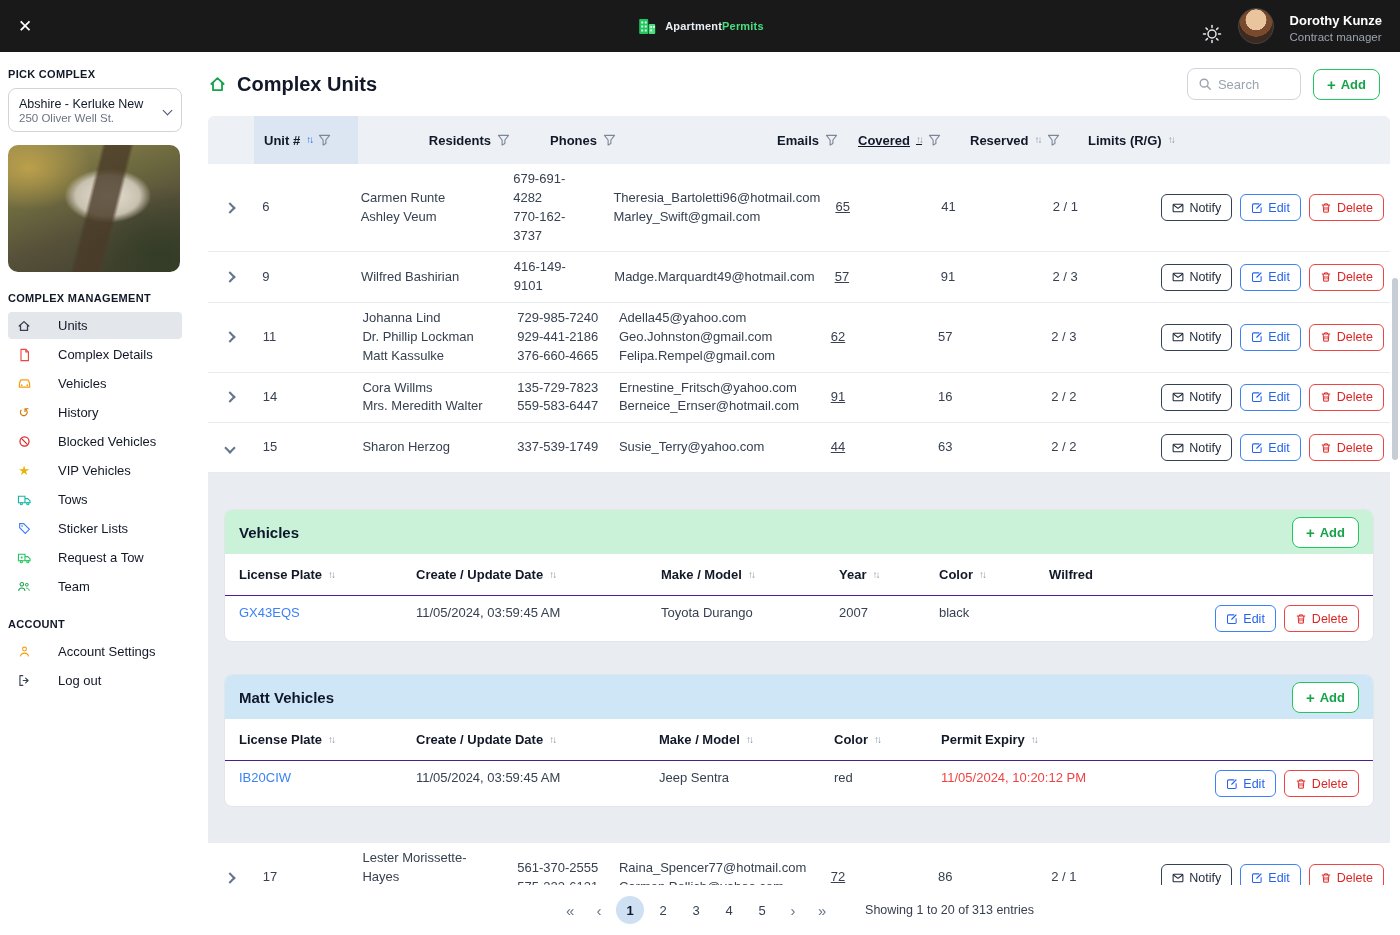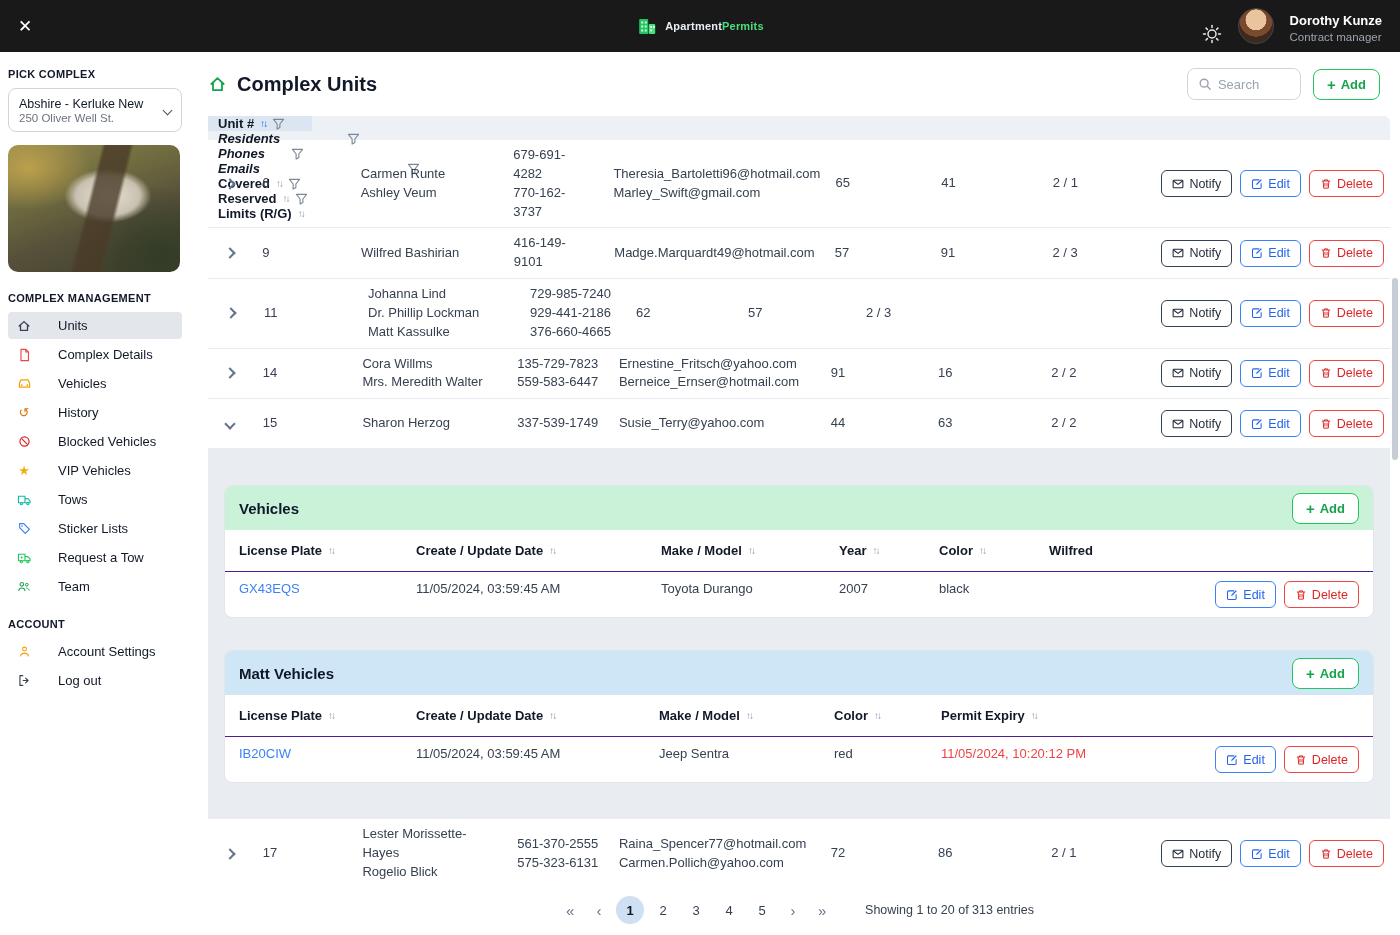--- a/index.html
+++ b/index.html
@@ -64,33 +64,33 @@
     font-family:"Liberation Sans",sans-serif; }
   .search-box input::placeholder { color:#9aa3af; }
   .btn-add { display:inline-flex; align-items:center; gap:5px; height:31px; padding:0 13px;
     border:1px solid #22c55e; border-radius:8px; background:#fff; color:#16a34a;
     font-size:13px; font-weight:bold; }
   .btn-add .plus { font-size:15px; font-weight:bold; line-height:1; }
 
   
   .units-table { font-size:13px; }
   .thead { display:flex; align-items:stretch; background:#edf1f6; border-radius:6px 6px 0 0;
-    height:24px; font-weight:bold; color:#111827;flex-direction:column; }
+    height:48px; font-weight:bold; color:#111827; }
   .col { padding:0 10px; display:flex; align-items:center; gap:6px; }
   .col-exp  { width:46px; justify-content:center; }
   .col-unit { width:104px; }
   .col-res  { width:162px; }
   .col-ph   { width:106px; }
   .col-em   { width:222px; }
-  .col-cov  { width:112px; }
+  .col-cov  { width:112px;text-decoration:underline; }
   .col-resv { width:118px; }
   .col-lim  { width:115px; }
   .col-act  { flex:1; justify-content:flex-end; gap:8px; padding-right:6px; }
   .th-unit { background:#dbe6f2; }
-  .th-between { justify-content:space-between;font-style:italic; }
+  .th-between { justify-content:flex-end; }
   .sort { font-size:10px; color:#8a94a6; letter-spacing:-2px; line-height:1; cursor:pointer; }
   .sort.active { color:#2563eb; }
   .funnel { cursor:pointer; flex:0 0 auto; }
 
   .unit-row { display:flex; align-items:center; border-bottom:1px solid #e8eaee; background:#fff;
     min-height:50px; padding:6px 0; }
   .unit-row .col { line-height:1.45; color:#374151; align-self:center; display:block; padding-top:0; padding-bottom:0; }
   .unit-row .col-exp { display:flex; align-items:center; justify-content:center; }
   .chev { display:inline-block; width:8px; height:8px; border-right:2px solid #64748b;
     border-bottom:2px solid #64748b; transform:rotate(-45deg); cursor:pointer; }
@@ -474,20 +474,25 @@
     <div class="col col-res">
               <div>Johanna Lind</div>
               <div>Dr. Phillip Lockman</div>
               <div>Matt Kassulke</div>
             </div>
     <div class="col col-ph">
               <div>729-985-7240</div>
               <div>929-441-2186</div>
               <div>376-660-4665</div>
             </div>
+    <div class="col col-em">
+              <div>Adella45@yahoo.com</div>
+              <div>Geo.Johnston@gmail.com</div>
+              <div>Felipa.Rempel@gmail.com</div>
+            </div>
     <div class="col col-cov">62</div>
     <div class="col col-resv">57</div>
     <div class="col col-lim">2 / 3</div>
     <div class="col col-act">
       <button class="btn btn-notify">
         <svg width="12" height="12" viewBox="0 0 16 16">
                   <rect x="1.5" y="3" width="13" height="10" rx="1" fill="none" stroke="currentColor" stroke-width="1.4"></rect>
                   <path d="M2 4l6 4.6L14 4" fill="none" stroke="currentColor" stroke-width="1.4"></path>
                 </svg>
         <span>Notify</span>

